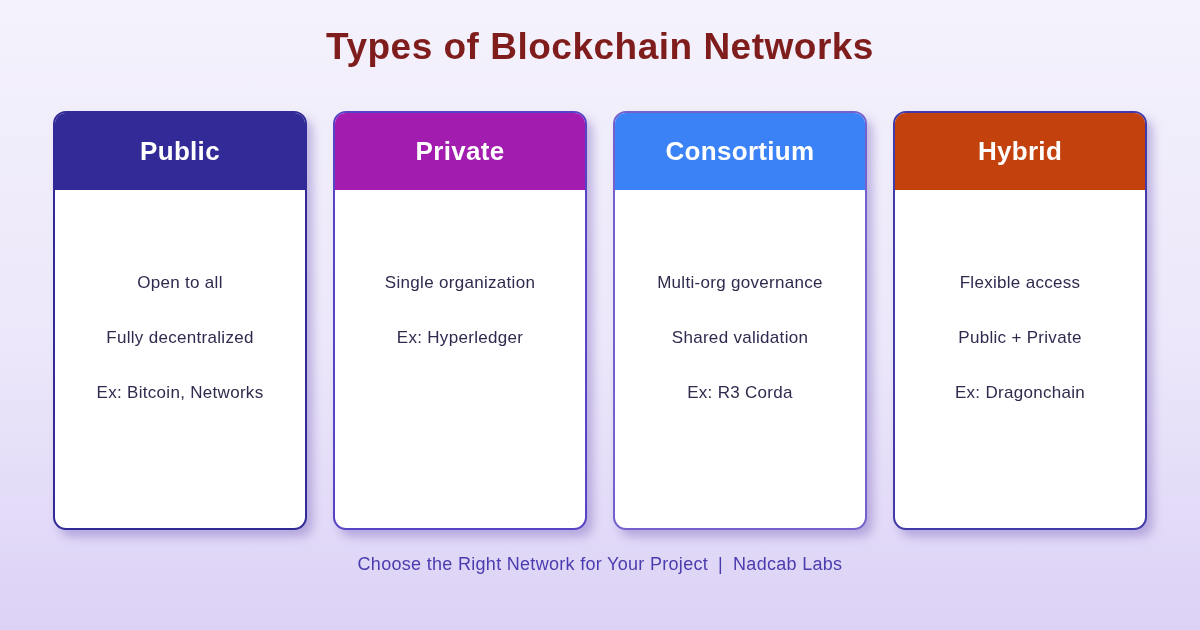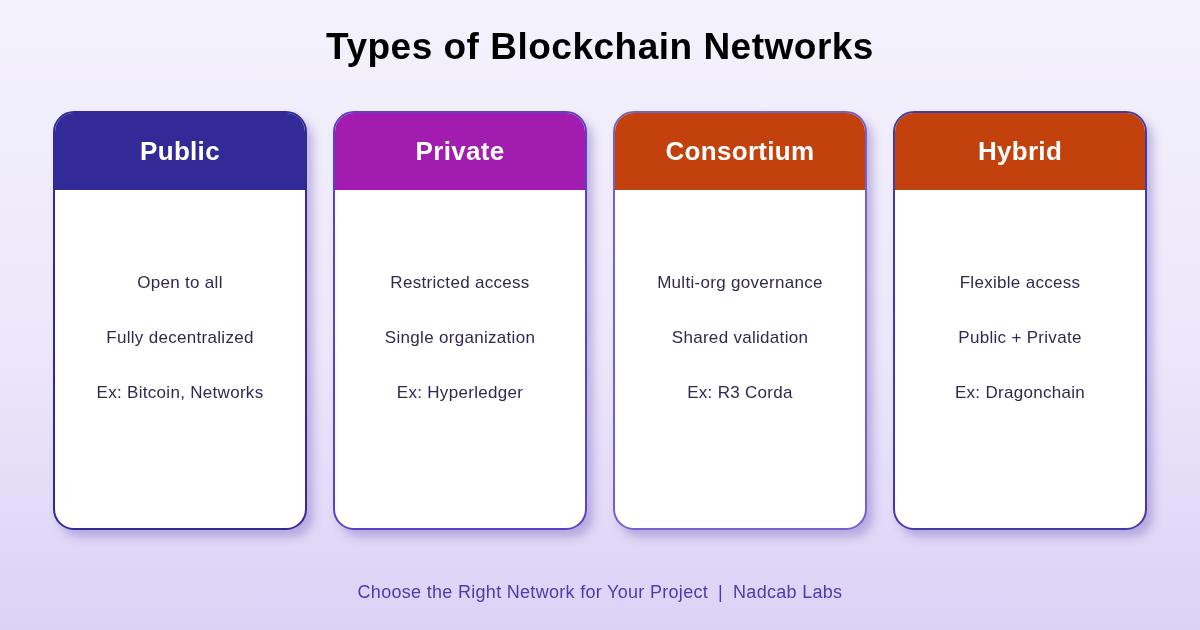--- a/index.html
+++ b/index.html
@@ -8,34 +8,34 @@
     font-family: "Liberation Sans", sans-serif;
     background: linear-gradient(to bottom, #f4f2fc 0%, #ece7fa 55%, #dcd2f6 100%);
     overflow: hidden;
   }
   .page-title {
     margin-top: 26px;
     text-align: center;
     font-size: 37px;
     font-weight: 700;
     letter-spacing: 0.5px;
-    color: #000000;
+    color: #7f1d1d;
   }
   .cards-row {
     display: flex;
     justify-content: center;
     gap: 26px;
     margin-top: 43px;
   }
   .card {
     width: 254px;
     height: 419px;
     background: #ffffff;
     border: 2px solid #322a96; 
-    border-radius: 21px;
+    border-radius: 13px;
     box-shadow: 6px 7px 10px rgba(112, 90, 181, 0.38);
     overflow: hidden;
     display: flex;
     flex-direction: column;
   }
   .card-header {
     height: 77px;
     flex: 0 0 77px;
     display: flex;
     align-items: center;
@@ -53,21 +53,21 @@
     text-align: center;
   }
   .card-item {
     font-size: 17px;
     line-height: 17px;
     letter-spacing: 0.3px;
     color: #2e2b4e;
     margin-bottom: 38px;
   }
   .footer {
-    margin-top: 52px;
+    margin-top: 24px;
     text-align: center;
     font-size: 18px;
     letter-spacing: 0.3px;
     color: #4b3cae;
   }
   .footer .sep { margin: 0 10px; }
 </style>
 </head>
 <body>
 
@@ -84,28 +84,27 @@
       <div class="card-item" data-bind="cards.0.items.1">Fully decentralized</div>
       <div class="card-item" data-bind="cards.0.items.2">Ex: Bitcoin, Networks</div>
     </div>
   </div>
 
   <div class="card" data-bind-style="borderColor:cards.1.color" style="border-color: rgb(87, 67, 197);">
     <div class="card-header" data-bind-style="backgroundColor:cards.1.color" style="background-color: #a21caf;">
       <span class="card-title" data-bind="cards.1.title">Private</span>
     </div>
     <div class="card-body">
-      <div class="card-item" data-bind="cards.1.items.0">Restricted access</div>
       <div class="card-item" data-bind="cards.1.items.1">Single organization</div>
       <div class="card-item" data-bind="cards.1.items.2">Ex: Hyperledger</div>
     </div>
   </div>
 
   <div class="card" data-bind-style="borderColor:cards.2.color" style="border-color: rgb(117, 97, 205);">
-    <div class="card-header" data-bind-style="backgroundColor:cards.2.color" style="background-color: #c2410c; text-align: right;">
+    <div class="card-header" data-bind-style="backgroundColor:cards.2.color" style="background-color: #3b82f6; text-align: right;">
       <span class="card-title" data-bind="cards.2.title">Consortium</span>
     </div>
     <div class="card-body">
       <div class="card-item" data-bind="cards.2.items.0">Multi-org governance</div>
       <div class="card-item" data-bind="cards.2.items.1">Shared validation</div>
       <div class="card-item" data-bind="cards.2.items.2">Ex: R3 Corda</div>
     </div>
   </div>
 
   <div class="card" data-bind-style="borderColor:cards.3.color" style="border-color: rgb(66, 58, 168);">

